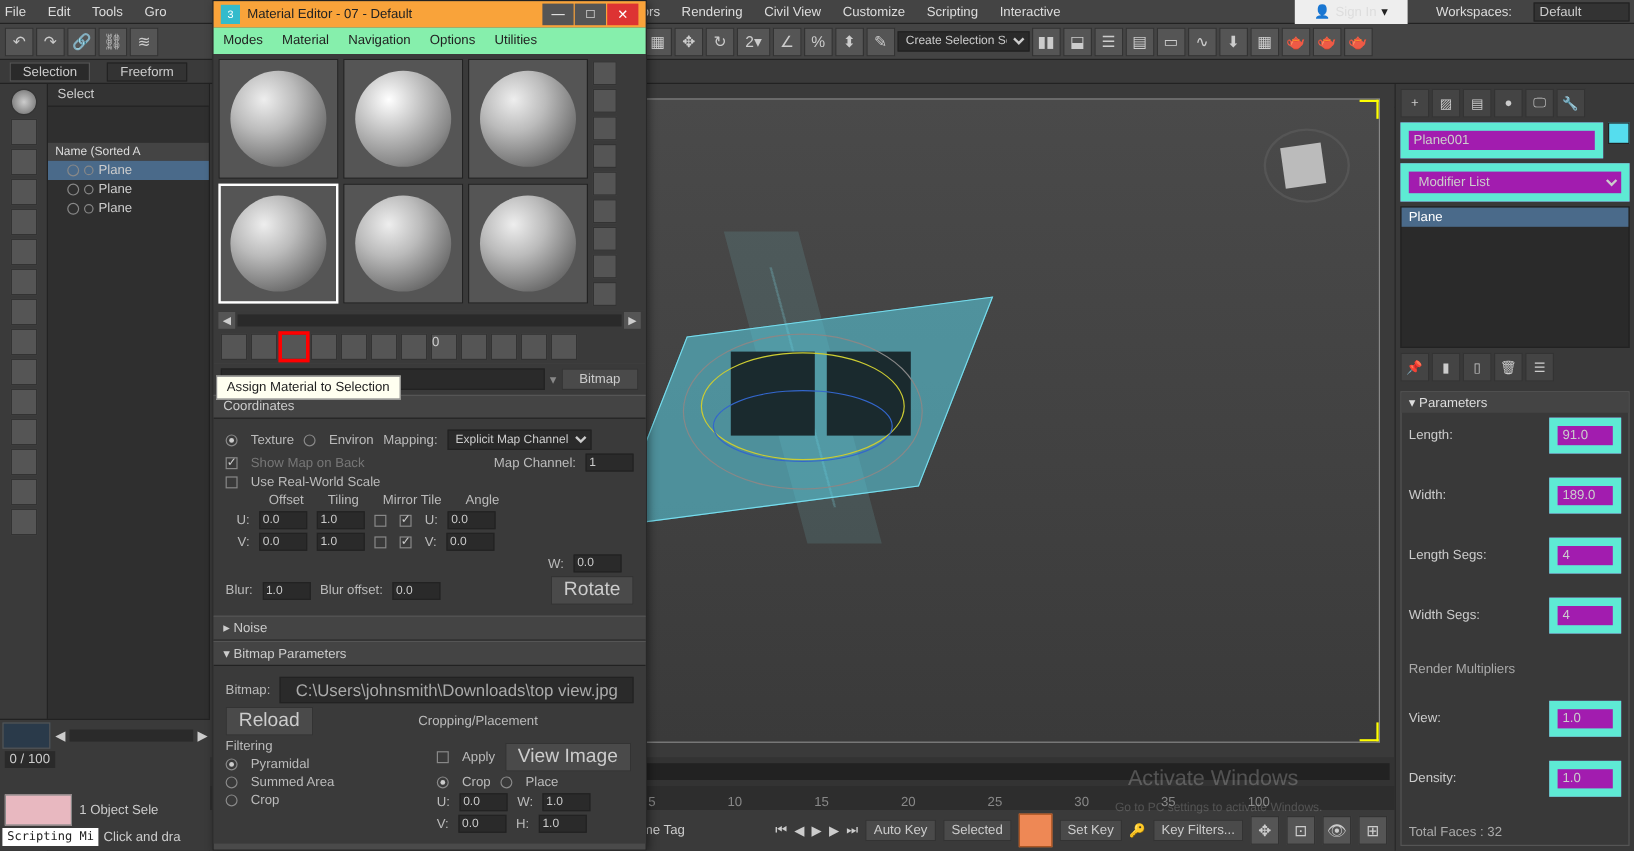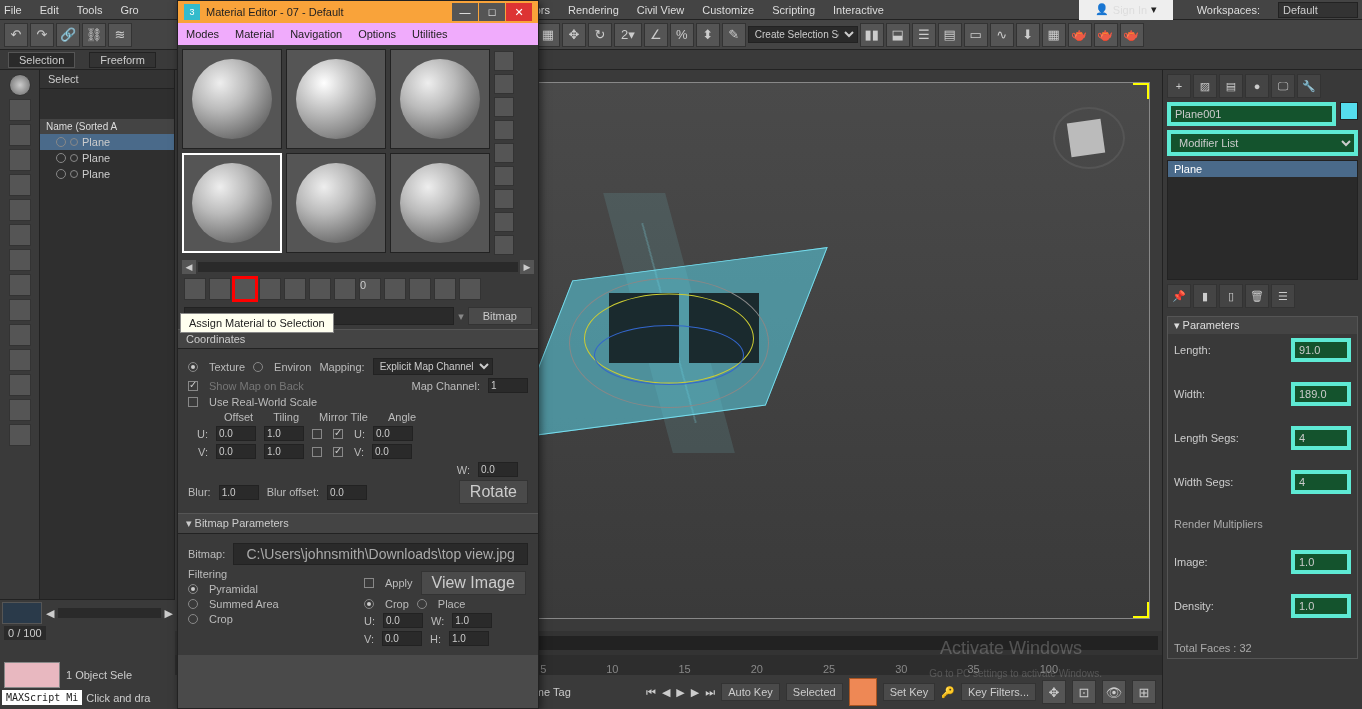--- a/index.html
+++ b/index.html
@@ -50,35 +50,35 @@
 .tlscroll { flex:1; height:14px; background:#222; margin:0 4px; position:relative; }
 .tlthumb { position:absolute; left:0; width:30px; height:14px; background:#555; }
 .tlruler { position:absolute; left:0; right:0; bottom:34px; height:20px; background:#2d2d2d; display:flex; align-items:flex-end; padding:0 10px; gap:60px; font-size:9px; color:#888; }
 .status { position:absolute; left:0; right:0; bottom:0; height:34px; background:#3a3a3a; display:flex; align-items:center; gap:6px; padding:0 6px; font-size:10px; }
 .sfield { background:#2a2a2a; border:1px solid #222; padding:1px 4px; color:#ccc; width:50px; }
 .sbtn { background:#4a4a4a; border:1px solid #333; padding:2px 6px; color:#ccc; }
 .bigbtn { width:28px; height:28px; background:#e85; border:1px solid #a52; }
 .rightpanel { width:200px; background:#393939; border-left:1px solid #222; display:flex; flex-direction:column; padding:4px; gap:4px; }
 .rtabs { display:flex; gap:2px; }
 .rtab { width:24px; height:24px; background:#444; border:1px solid #333; display:flex; align-items:center; justify-content:center; }
-.rfield { background:#14532d; border:4px solid #5eead4; padding:2px 4px; color:#ccc; }
+.rfield { background:#a21caf; border:7px solid #5eead4; padding:2px 4px; color:#ccc; }
 .rlist { background:#2a2a2a; border:1px solid #222; height:120px; }
 .rlistitem { background:#4a6a8a; padding:2px 6px; color:#fff; }
 .rollout { border:1px solid #555; margin-top:4px; }
 .rollhdr { background:#444; padding:2px 6px; color:#ddd; }
 .rollbody { padding:4px 6px; display:flex; flex-direction:column; gap:20px; }
 .prow { display:flex; justify-content:space-between; align-items:center; gap:4px; }
 .prow .rfield { width:60px; }
 .mateditor { position:absolute; left:177px; top:0; width:362px; height:709px; background:#4a4a4a; border:1px solid #222; box-shadow:2px 2px 8px rgba(0,0,0,0.5); z-index:50; }
 .metitle { height:22px; background:#f9a33a; display:flex; align-items:center; padding:0 6px; color:#222; font-size:11px; }
 .metitle .icon3 { width:16px; height:16px; background:#3bc; margin-right:6px; display:flex; align-items:center; justify-content:center; font-size:9px; color:#fff; }
 .metitle .wbtns { margin-left:auto; display:flex; }
 .metitle .wbtn { width:26px; height:18px; background:#555; color:#fff; display:flex; align-items:center; justify-content:center; margin-left:1px; font-size:11px; }
 .metitle .wbtn.cl { background:#d33; }
-.memenu { height:22px; background:#f0abfc; display:flex; align-items:center; gap:16px; padding:0 8px; color:#222; }
+.memenu { height:22px; background:#86efac; display:flex; align-items:center; gap:16px; padding:0 8px; color:#222; }
 .meslots { display:flex; padding:4px; gap:4px; background:#3a3a3a; }
 .slotgrid { display:grid; grid-template-columns:repeat(3,100px); grid-template-rows:repeat(2,100px); gap:4px; }
 .slot { background:#555; border:1px solid #222; position:relative; overflow:hidden; }
 .slot.sel { border:2px solid #fff; }
 .sphere { position:absolute; left:50%; top:50%; width:80px; height:80px; border-radius:50%; background:radial-gradient(circle at 35% 30%, #eee 0%, #bbb 35%, #666 80%, #333 100%); transform:translate(-50%,-50%); }
 .sidetools { width:26px; display:flex; flex-direction:column; gap:3px; padding-top:2px; }
 .stool { width:20px; height:20px; background:#555; border:1px solid #333; }
 .mehscroll { height:16px; background:#3a3a3a; display:flex; align-items:center; padding:0 4px; }
 .mehscroll .ar { width:14px; height:14px; background:#555; color:#ccc; display:flex; align-items:center; justify-content:center; font-size:9px; }
 .mehscroll .track { flex:1; height:10px; background:#2a2a2a; margin:0 2px; }
@@ -319,21 +319,21 @@
         <div class="prow">
             <span>Length Segs:</span>
             <input class="rfield" value="4" style="">
           </div>
         <div class="prow">
             <span>Width Segs:</span>
             <input class="rfield" value="4" style="">
           </div>
         <div style="color:#aaa;margin-top:4px">Render Multipliers</div>
         <div class="prow">
-            <span>Image:</span>
+            <span>View:</span>
             <input class="rfield" value="1.0" style="">
           </div>
         <div class="prow">
             <span>Density:</span>
             <input class="rfield" value="1.0" style="">
           </div>
         <div style="color:#aaa;margin-top:4px">Total Faces : 32</div>
       </div>
     </div>
   </div>
@@ -348,21 +348,21 @@
   </div>
   <div class="frameind">0 / 100</div>
   <div style="height:14px;background:linear-gradient(90deg,#3a3a3a,#3a3a3a);margin:2px 0"></div>
   <div style="display:flex;gap:4px;align-items:center">
     <div class="pinkswatch"></div>
     <div>
       <div>1 Object Sele</div>
     </div>
   </div>
   <div style="display:flex;gap:4px;align-items:center">
-    <span class="maxscript">MAXScript Mi</span>
+    <span class="maxscript">Scripting Mi</span>
     <span>Click and dra</span>
   </div>
 </div>
 
 <div class="mateditor">
   <div class="metitle">
     <div class="icon3">3</div>
     <span>Material Editor - 07 - Default</span>
     <div class="wbtns">
       <div class="wbtn">—</div>
@@ -507,25 +507,30 @@
             <input value="1.0" style="">
           </div>
         <span>Blur offset:</span>
           <div class="spin">
             <input value="0.0" style="">
           </div>
         <span style="flex:1"></span>
         <button class="btnsm">Rotate</button>
       </div>
     </div>
+    <div class="merollhdr">▸ <span>Noise</span></div>
     <div class="merollhdr">▾ <span>Bitmap Parameters</span></div>
     <div class="merollbody">
       <div class="coordrow">
         <span>Bitmap:</span>
         <div class="bitfield">C:\Users\johnsmith\Downloads\top view.jpg</div>
+      </div>
+      <div class="coordrow">
+        <button class="btnsm">Reload</button>
+        <span style="flex:1;text-align:center">Cropping/Placement</span>
       </div>
       <div style="display:flex;gap:12px">
         <div style="flex:1">
           <div>Filtering</div>
           <div class="coordrow">
               <span class="radio on"></span>
               <span>Pyramidal</span>
             </div>
           <div class="coordrow">
               <span class="radio"></span>

